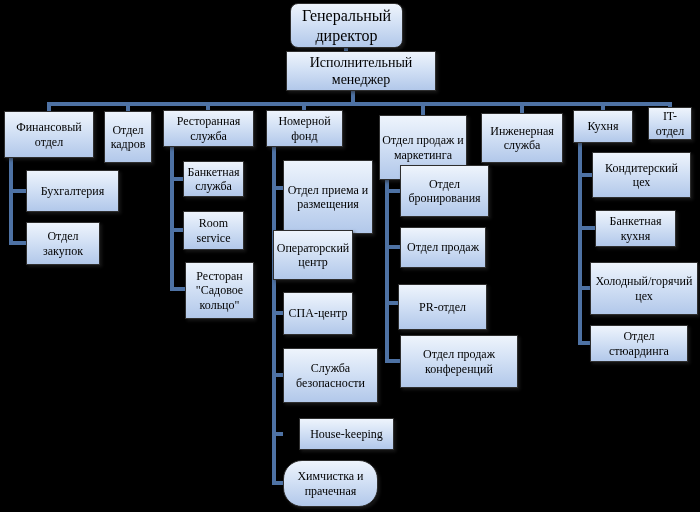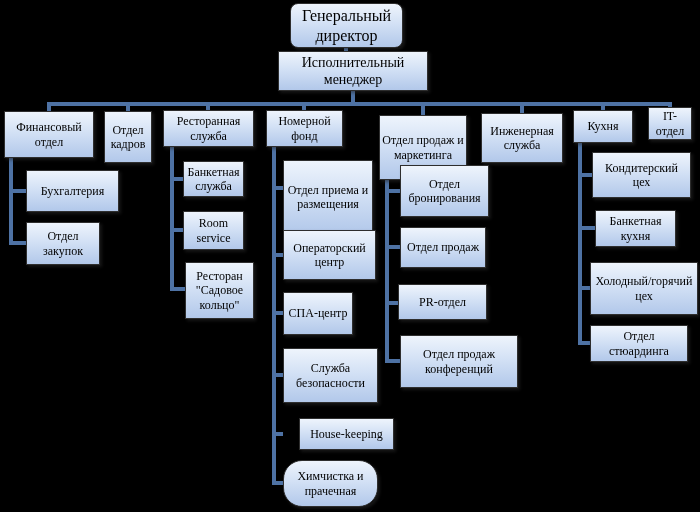--- a/index.html
+++ b/index.html
@@ -10,21 +10,21 @@
   .node{
     position:absolute;box-sizing:border-box;
     background:linear-gradient(180deg,#eef4fc 0%,#d3e1f5 45%,#b2c8ea 100%);
     border:1px solid #2e2e2e;
     color:#000;
     display:flex;align-items:center;justify-content:center;
     text-align:center;font-size:12px;line-height:1.18;padding:1px 2px;
     box-shadow:2px 2px 3px rgba(40,40,40,.55);
   }
   .lvl0{font-size:16px;line-height:1.25;border-radius:8px;}
-  .lvl1{font-size:14px;line-height:1.25;}
+  .lvl1{font-size:14px;line-height:1.25;margin-left:8px;}
   .ln{position:absolute;background:#4e72a4;}
 </style>
 </head>
 <body>
 
 <div id="stage">
 
   <div class="ln" style="left:344px;top:46px;width:4px;height:6px;"></div>
   <div class="ln" style="left:351px;top:91px;width:4px;height:12px;"></div>
   <div class="ln" style="left:47px;top:102px;width:625px;height:4px;"></div>
@@ -79,29 +79,29 @@
   <div class="node" style="left:648px;top:107px;width:44px;height:33px;">IT-отдел</div>
 
   <div class="node" style="left:26px;top:170px;width:93px;height:42px;">Бухгалтерия</div>
   <div class="node" style="left:26px;top:222px;width:74px;height:43px;">Отдел закупок</div>
 
   <div class="node" style="left:183px;top:161px;width:61px;height:36px;">Банкетная служба</div>
   <div class="node" style="left:183px;top:211px;width:61px;height:39px;">Room service</div>
   <div class="node" style="left:185px;top:262px;width:69px;height:57px;">Ресторан "Садовое кольцо"</div>
 
   <div class="node" style="left:283px;top:160px;width:90px;height:74px;">Отдел приема и размещения</div>
-  <div class="node" style="left:283px;top:230px;width:93px;height:50px;">Операторский центр</div>
+  <div class="node" style="left:273px;top:230px;width:80px;height:50px;">Операторский центр</div>
   <div class="node" style="left:283px;top:292px;width:70px;height:43px;">СПА-центр</div>
   <div class="node" style="left:283px;top:348px;width:95px;height:55px;">Служба безопасности</div>
   <div class="node" style="left:283px;top:418px;width:95px;height:32px;margin-left:16px;">House-keeping</div>
   <div class="node" style="left:283px;top:460px;width:95px;height:47px;border-radius:19px;">Химчистка и прачечная</div>
 
   <div class="node" style="left:400px;top:165px;width:89px;height:52px;">Отдел бронирования</div>
   <div class="node" style="left:400px;top:227px;width:86px;height:41px;">Отдел продаж</div>
-  <div class="node" style="left:398px;top:284px;width:89px;height:36px;">PR-отдел</div>
+  <div class="node" style="left:398px;top:284px;width:89px;height:46px;">PR-отдел</div>
   <div class="node" style="left:400px;top:335px;width:118px;height:53px;">Отдел продаж конференций</div>
 
   <div class="node" style="left:592px;top:152px;width:99px;height:46px;">Кондитерский цех</div>
   <div class="node" style="left:595px;top:210px;width:81px;height:37px;">Банкетная кухня</div>
   <div class="node" style="left:590px;top:262px;width:108px;height:53px;">Холодный/горячий цех</div>
   <div class="node" style="left:590px;top:325px;width:98px;height:37px;">Отдел стюардинга</div>
 
 </div>
 
 </body></html>

